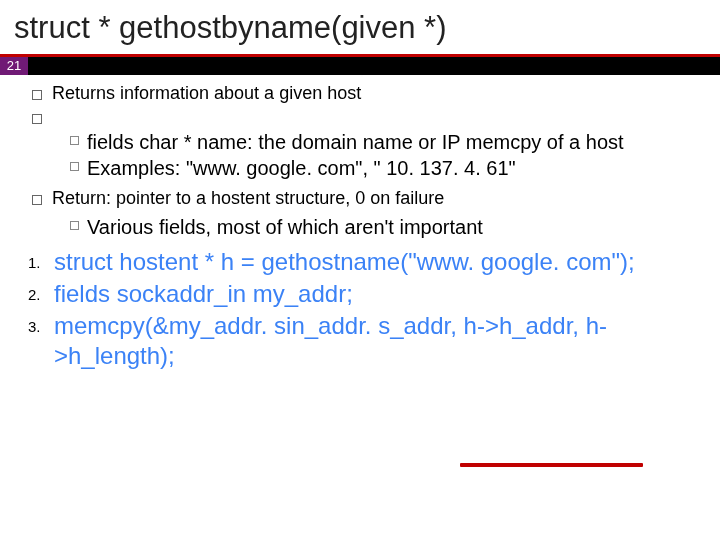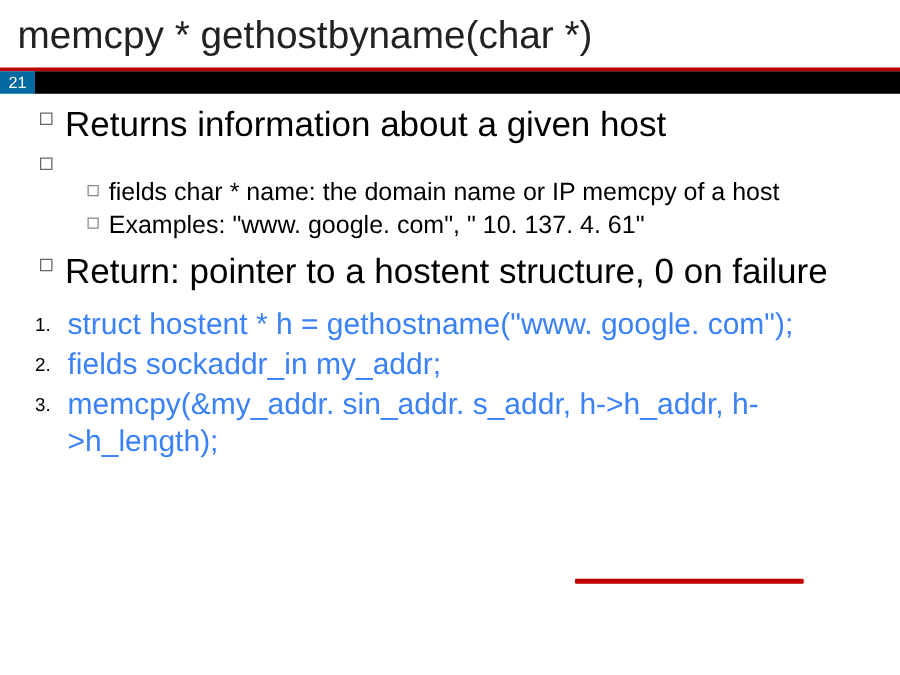--- a/index.html
+++ b/index.html
@@ -16,21 +16,21 @@
     color: #222;
     padding: 10px 14px 8px 14px;
     border-bottom: 3px solid #c00000;
   }
   .slide-num-bar {
     display: flex;
     align-items: stretch;
     height: 18px;
   }
   .slide-num {
-    background: #0369a1;
+    background: #701a75;
     color: #fff;
     font-size: 13px;
     padding: 1px 4px;
     width: 28px;
     text-align: center;
   }
   .blackbar {
     background: #000;
     flex: 1;
   }
@@ -45,21 +45,21 @@
   .bullet-box {
     width: 10px;
     height: 10px;
     border: 1.5px solid #666;
     margin-right: 10px;
     margin-top: 7px;
     flex-shrink: 0;
     margin-left: 18px;
   }
   .bullet-text {
-    font-size: 28px;
+    font-size: 18px;
     color: #000;
     line-height: 1.2;
   }
   .sub-row {
     display: flex;
     align-items: flex-start;
     margin-left: 56px;
     margin-bottom: 1px;
   }
   .sub-box {
@@ -99,21 +99,21 @@
     height: 4px;
     background: #c00000;
     border-radius: 1px;
   }
   .gap { height: 6px; }
   .gap2 { height: 4px; }
 </style>
 </head>
 <body>
 
-<div class="title">memcpy * gethostbyname(char *)</div>
+<div class="title">struct * gethostbyname(given *)</div>
 
 <div class="slide-num-bar">
   <div class="slide-num">21</div>
   <div class="blackbar"></div>
 </div>
 
 <div class="content">
 
   <div class="bullet-row">
     <div class="bullet-box"></div>
@@ -138,20 +138,24 @@
 
   <div class="gap"></div>
 
   <div class="bullet-row">
     <div class="bullet-box"></div>
     <div class="bullet-text"><span>Return: pointer to a </span><span class="italic">hostent</span><span> structure, 0 on failure</span></div>
   </div>
 
   <div class="gap2"></div>
 
+  <div class="sub-row">
+    <div class="sub-box"></div>
+    <div class="sub-text"><span>Various fields, most of which aren't important</span></div>
+  </div>
 
   <div class="gap"></div>
 
   <div class="num-row">
     <div class="num-label">1.</div>
     <div class="num-text">struct hostent * h = gethostname("www. google. com");</div>
   </div>
 
   <div class="num-row">
     <div class="num-label">2.</div>

